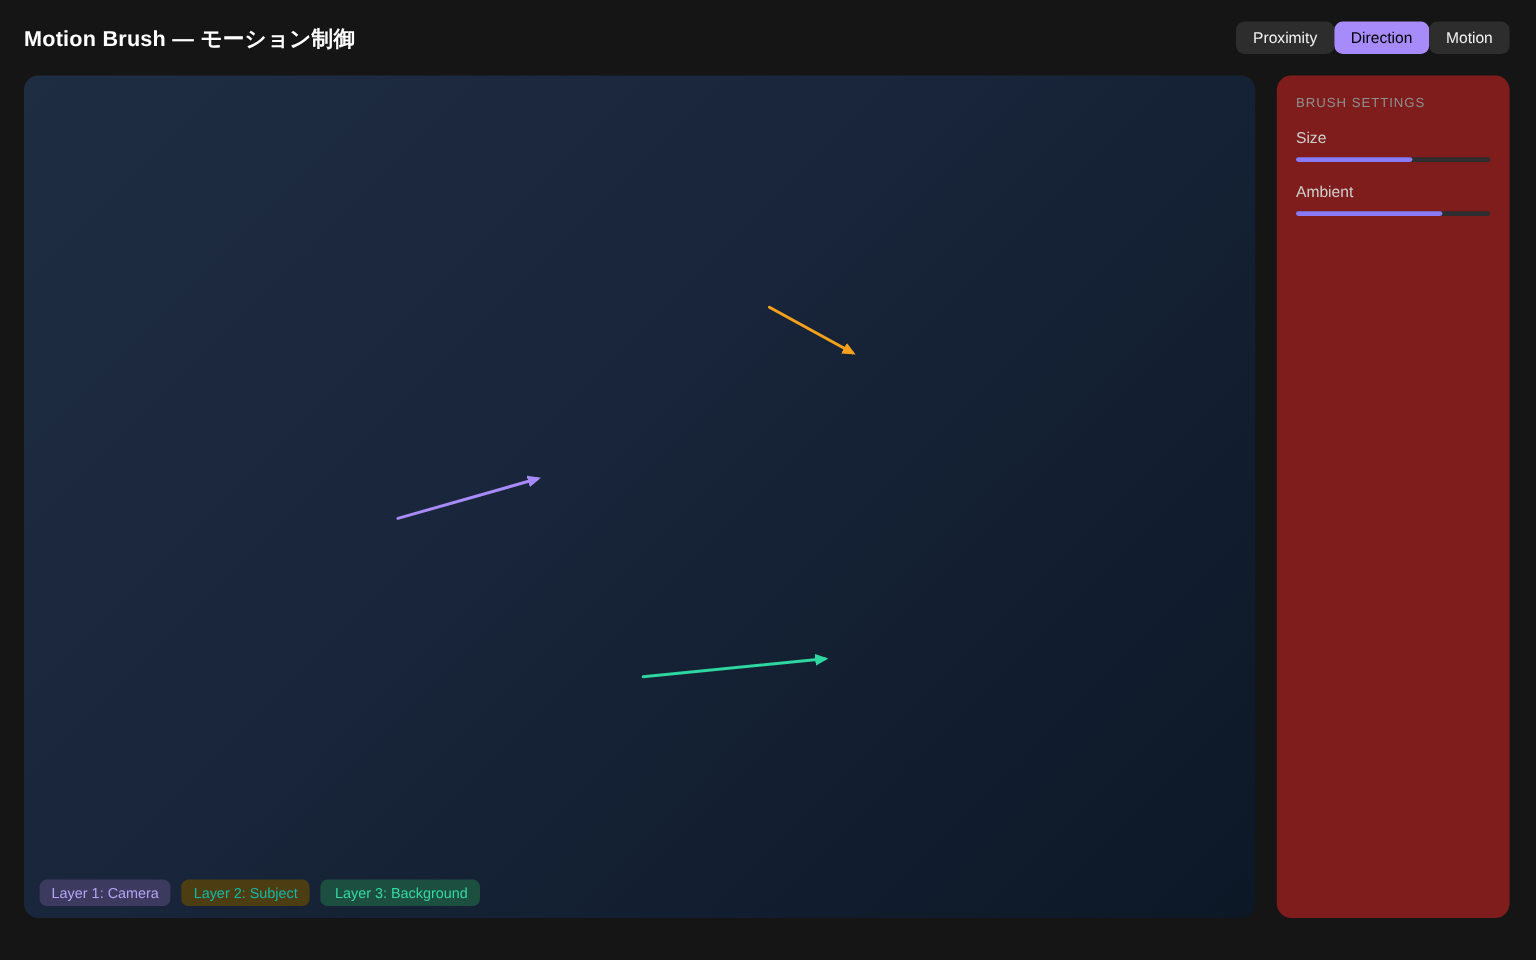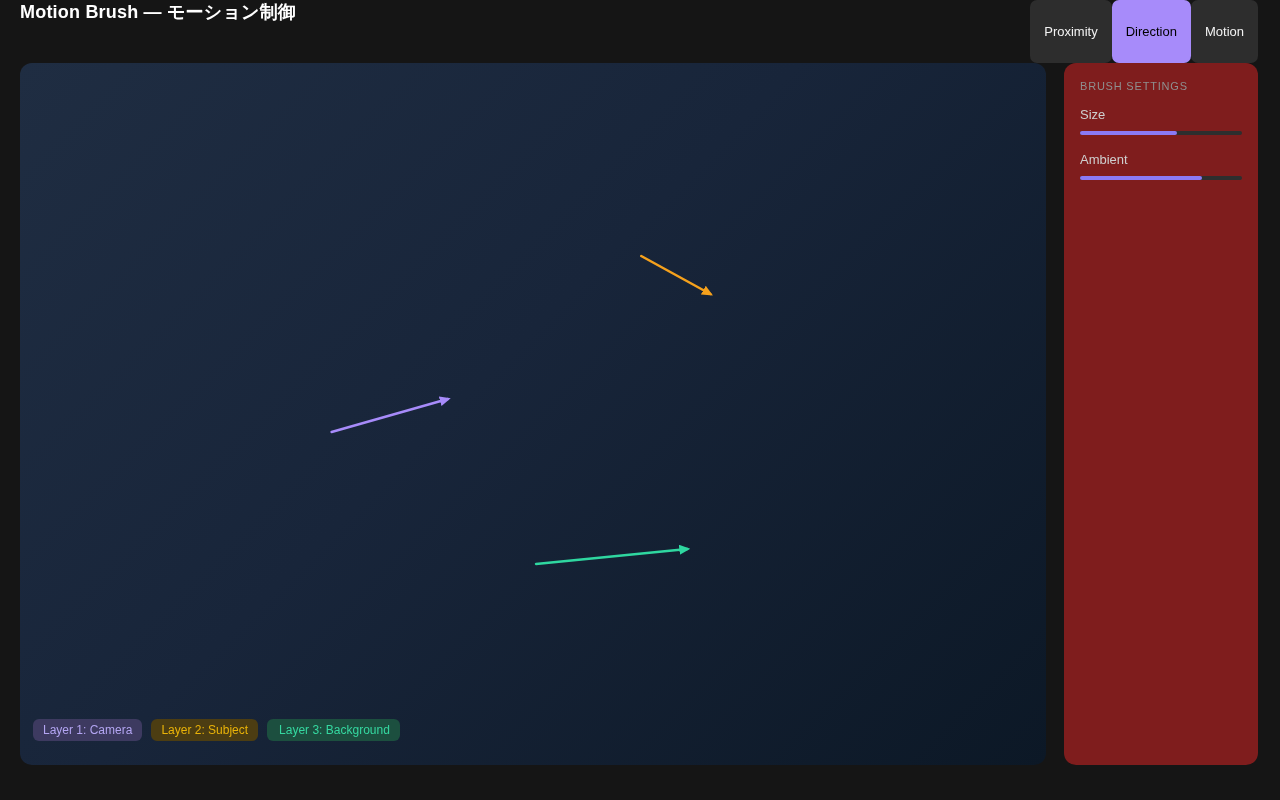--- a/index.html
+++ b/index.html
@@ -6,20 +6,21 @@
   html, body { width: 1280px; height: 800px; }
   body {
     background: #151515;
     font-family: "Liberation Sans", "DejaVu Sans", sans-serif;
     color: #f5f5f5;
     overflow: hidden;
   }
   .app-header {
     height: 63px;
     display: flex;
+    align-items: center;
     justify-content: space-between;
     padding: 0 22px 0 20px;
   }
   .app-title {
     font-size: 18px;
     font-weight: 700;
     letter-spacing: 0.2px;
     color: #ffffff;
   }
   .modes { display: flex; gap: 0; }
@@ -51,21 +52,21 @@
   .strokes-svg {
     position: absolute;
     inset: 0;
     width: 100%;
     height: 100%;
     display: block;
   }
   .chips {
     position: absolute;
     left: 13px;
-    bottom: 24px;
+    bottom: 10px;
     display: flex;
     gap: 9px;
   }
   .chip {
     font-size: 12px;
     padding: 5px 10px;
     border-radius: 6px;
     line-height: 1;
     white-space: nowrap;
     cursor: pointer;
@@ -131,21 +132,21 @@
             <marker id="head2" markerWidth="11" markerHeight="10" refX="8" refY="5" orient="auto" markerUnits="userSpaceOnUse">
               <path d="M0,0 L11,5 L0,10 Z" fill="#2fd7a0"></path>
             </marker>
           </defs>
           <line x1="620" y1="193" x2="689" y2="231" stroke="#f5a11c" stroke-width="2.5" stroke-linecap="round" marker-end="url(#head0)"></line>
           <line x1="311" y1="369" x2="427" y2="336" stroke="#a78bfa" stroke-width="2.5" stroke-linecap="round" marker-end="url(#head1)"></line>
           <line x1="515" y1="501" x2="666" y2="486" stroke="#2fd7a0" stroke-width="2.5" stroke-linecap="round" marker-end="url(#head2)"></line>
         </svg>
       <div class="chips" id="chips">
           <div class="chip" style="background: rgb(61, 58, 96); color: rgb(179, 165, 242);">Layer 1: Camera</div>
-          <div class="chip" style="background: rgb(76, 61, 18); color: #eab308;">Layer 2: Subject</div>
+          <div class="chip" style="background: rgb(76, 61, 18); color: #14b8a6;">Layer 2: Subject</div>
           <div class="chip" style="background: rgb(28, 79, 63); color: rgb(53, 216, 160); padding-left: 12px;">Layer 3: Background</div>
         </div>
     </div>
 
     <aside class="sidebar">
       <div class="panel-heading">BRUSH SETTINGS</div>
       <div id="sliders">
           <div class="slider-group">
             <div class="slider-label">Size</div>
             <div class="slider-track">

